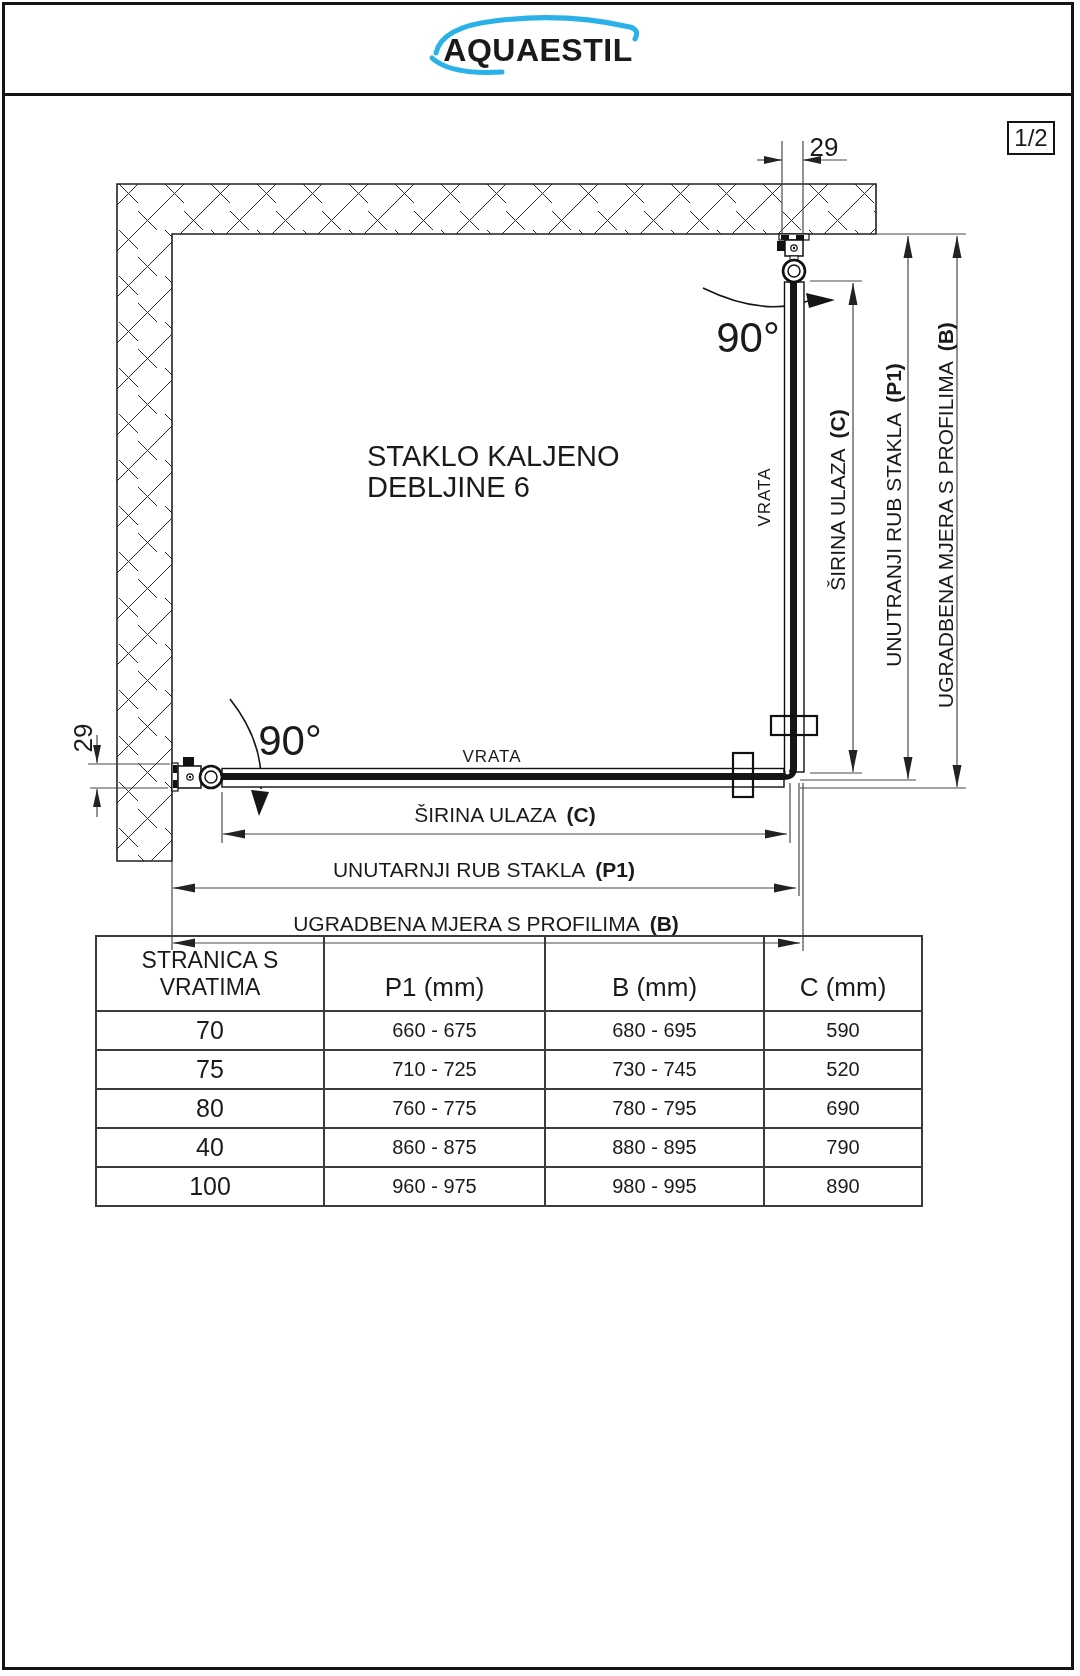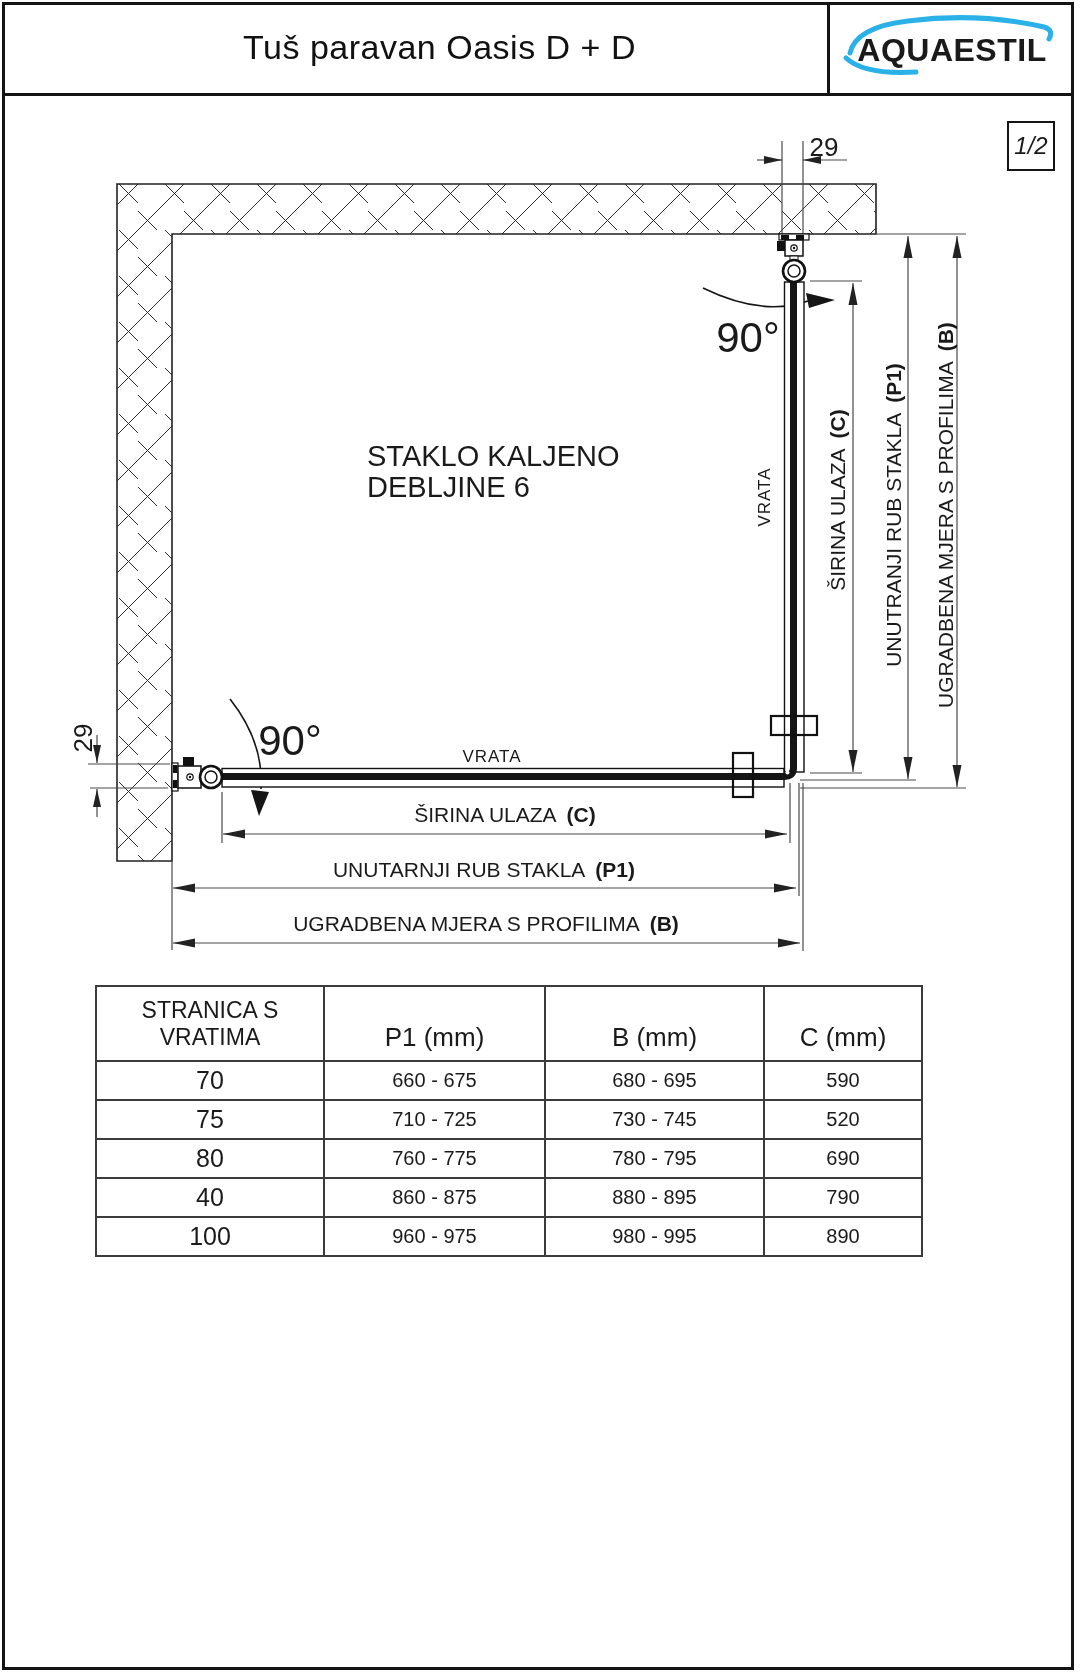--- a/index.html
+++ b/index.html
@@ -2,40 +2,37 @@
 <html><head>
 <meta charset="utf-8">
 <style>
   html,body{margin:0;padding:0;background:#ffffff;}
   body{width:1080px;height:1676px;position:relative;font-family:"Liberation Sans",sans-serif;color:#1a1a1a;}
   .page-frame{position:absolute;left:2px;top:2px;width:1072px;height:1668px;border:3px solid #141414;box-sizing:border-box;}
   .header{position:absolute;left:2px;top:2px;width:1072px;height:94px;border-bottom:3px solid #141414;box-sizing:border-box;display:flex;}
   .title-cell{flex:0 0 828px;display:flex;align-items:center;justify-content:center;border-right:3px solid #141414;box-sizing:border-box;}
   .title-cell .title{font-size:34px;color:#111;letter-spacing:0.5px;padding-left:50px;}
   .logo-cell{flex:1;display:flex;align-items:center;justify-content:center;}
-  .pageno{position:absolute;left:1007px;top:121px;width:48px;height:50px;border:2.5px solid #141414;box-sizing:border-box;display:flex;align-items:center;justify-content:center;font-size:24px;font-style:italic;}
+  .pageno{position:absolute;left:1007px;top:121px;width:48px;height:34px;border:2.5px solid #141414;box-sizing:border-box;display:flex;align-items:center;justify-content:center;font-size:24px;}
   .drawing{position:absolute;left:0;top:95px;width:1080px;height:865px;}
   svg text{font-family:"Liberation Sans",sans-serif;fill:#1a1a1a;}
-  .spec-table{position:absolute;left:95px;top:985px;width:826px;border-collapse:collapse;table-layout:fixed;}
+  .spec-table{position:absolute;left:95px;top:935px;width:826px;border-collapse:collapse;table-layout:fixed;}
   .spec-table td,.spec-table th{border:2px solid #3b3b3b;text-align:center;padding:0;}
   .spec-table th{height:66px;font-weight:normal;}
   .spec-table th.unit{vertical-align:bottom;padding-bottom:7px;font-size:26px;margin-left:29px;}
   .spec-table th.first{vertical-align:middle;font-size:23px;line-height:27px;}
   .spec-table td{height:37px;font-size:20px;vertical-align:middle;}
   .spec-table td.size{font-weight:normal;font-size:25px;}
 </style>
 </head>
 <body>
 
 <div class="page-frame"></div>
 
 <div class="header">
-  <div class="title-cell">
-    <div class="title">Tuš paravan Oasis D + D</div>
-  </div>
   <div class="logo-cell">
     <svg width="232" height="74" viewBox="0 0 232 74">
       <path d="M14,42 Q20,16 72,10 Q142,1 208,16 Q218,19 213,28" fill="none" stroke="#2ab2e8" stroke-width="5" stroke-linecap="round"></path>
       <path d="M10,47 Q28,64 80,61" fill="none" stroke="#2ab2e8" stroke-width="5" stroke-linecap="round"></path>
       <text x="116" y="50" text-anchor="middle" font-size="32" font-weight="bold" letter-spacing="0.5" fill="#1c2e8c">AQUAESTIL</text>
     </svg>
   </div>
 </div>
 
 <div class="pageno">

